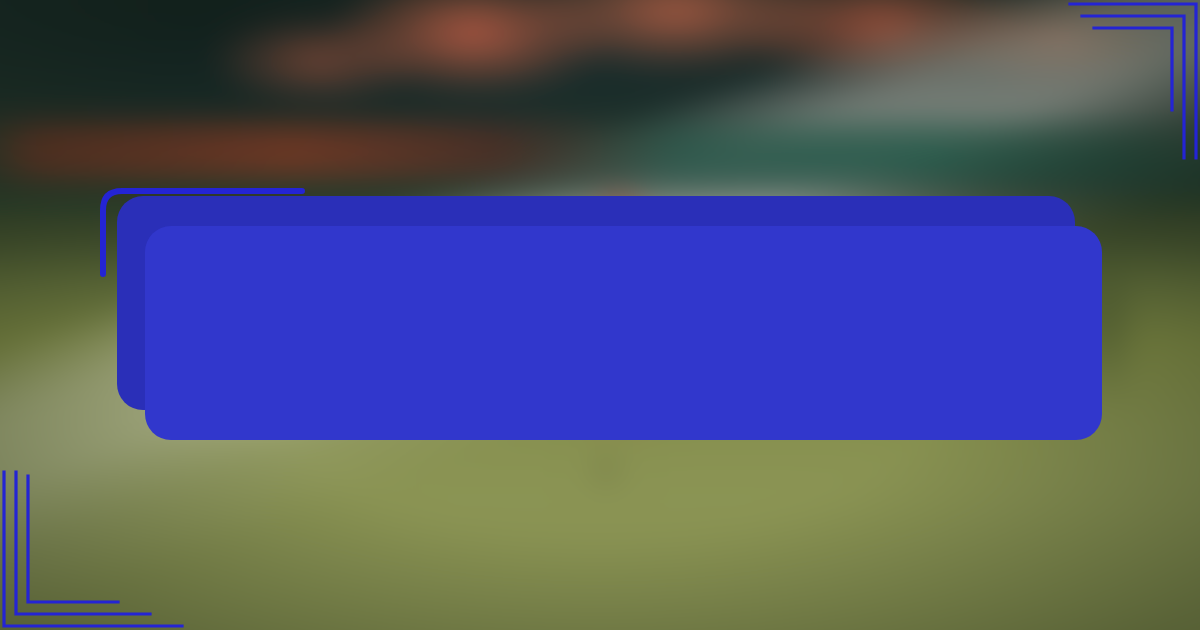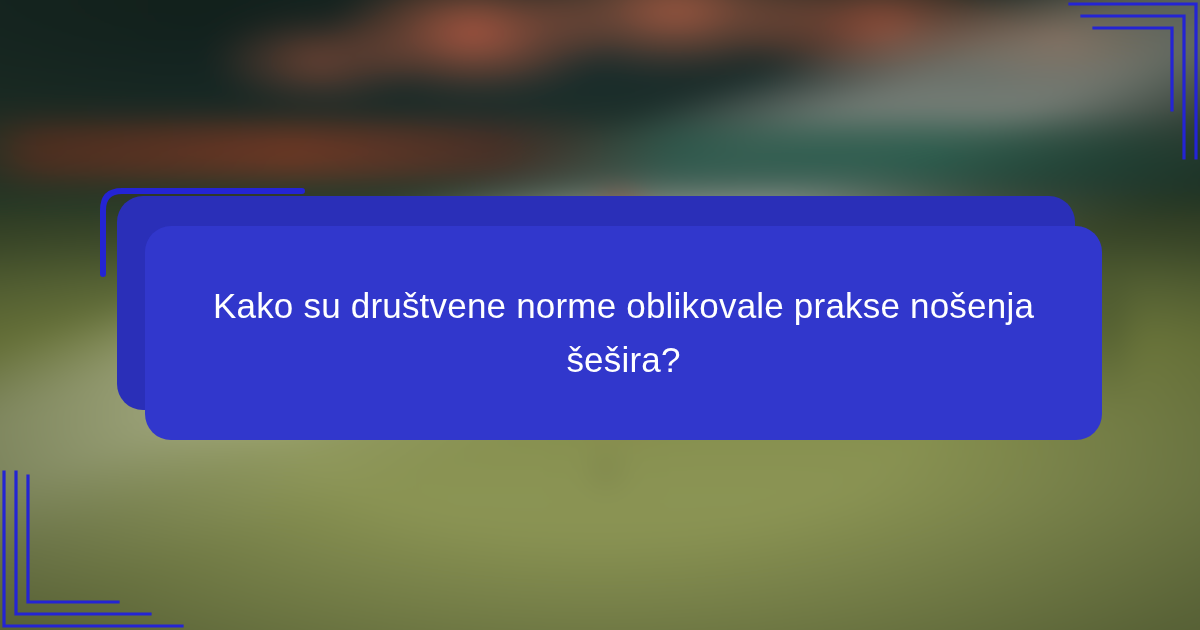--- a/index.html
+++ b/index.html
@@ -254,19 +254,16 @@
 
     <div class="bracket">
       <svg width="210" height="92" viewBox="0 0 210 92" fill="none" xmlns="http://www.w3.org/2000/svg" aria-hidden="true">
         <path d="M 204 5 L 24 5 Q 5 5 5 24 L 5 88" stroke="#2424d4" stroke-width="6" fill="none" stroke-linecap="round"></path>
       </svg>
     </div>
 
     <div class="card-back"></div>
     <div class="card-front"></div>
 
-    <div class="card-text">
-      <p class="quote">Kako su društvene norme oblikovale prakse nošenja šešira?</p>
-    </div>
 
   </div>
 
 </div>
 
 </body></html>

